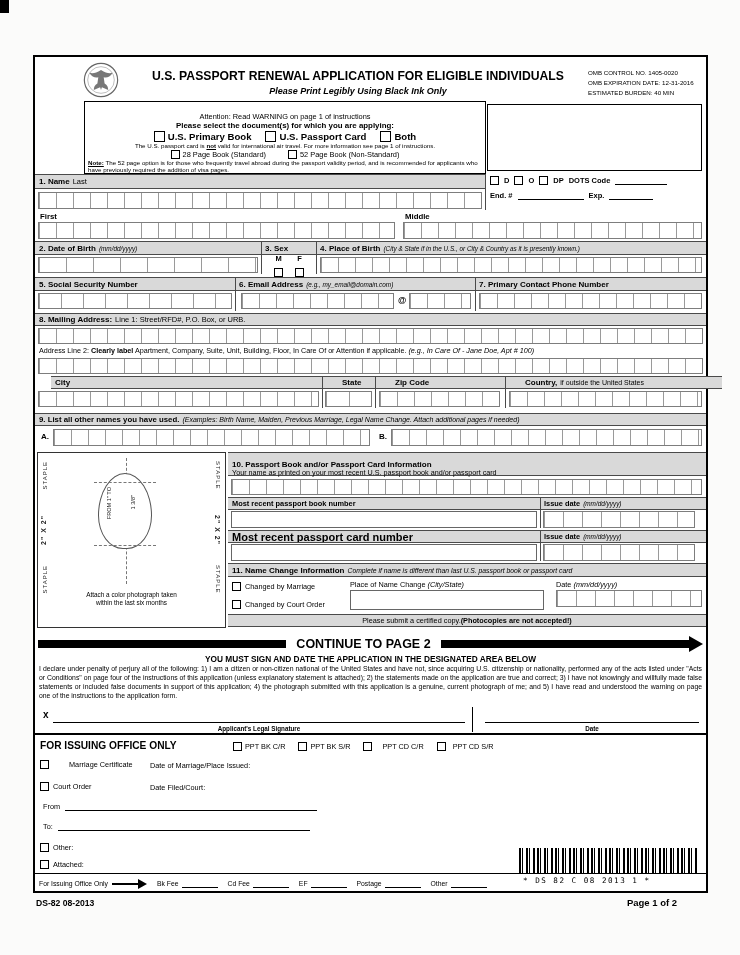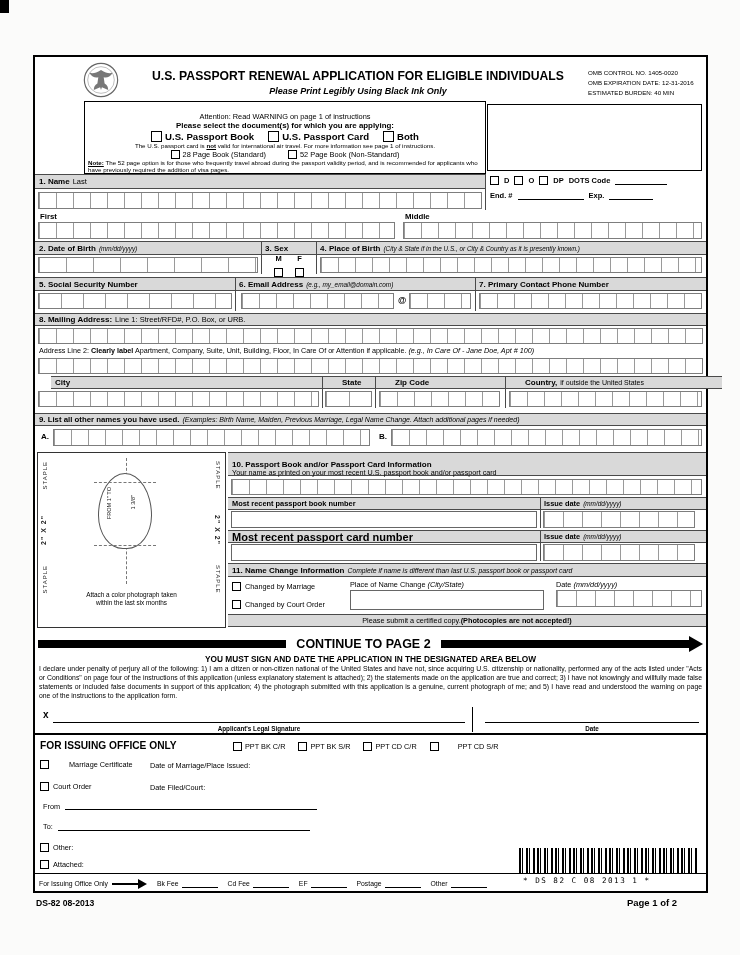--- a/index.html
+++ b/index.html
@@ -55,21 +55,21 @@
       <div>OMB EXPIRATION DATE: 12-31-2016</div>
       <div>ESTIMATED BURDEN: 40 MIN</div>
     </div>
 
     <div class="abs ctr" style="left:49px;top:44px;width:402px;height:73px;border:1px solid #000;padding:10px 3px">
       <div style="font-size:7.4px">Attention: Read WARNING on page 1 of instructions</div>
       <div class="b" style="font-size:7.9px">Please select the document(s) for which you are applying:</div>
       <div style="display:flex;justify-content:center;align-items:center;gap:14px;margin-top:1px">
         <span style="display:flex;align-items:center;gap:3px">
           <span class="cb lg"></span>
-          <span class="b" style="font-size:9.6px">U.S. Passport Book</span>
+          <span class="b" style="font-size:9.6px">U.S. Primary Book</span>
         </span>
         <span style="display:flex;align-items:center;gap:3px">
           <span class="cb lg"></span>
           <span class="b" style="font-size:9.6px">U.S. Passport Card</span>
         </span>
         <span style="display:flex;align-items:center;gap:3px">
           <span class="cb lg"></span>
           <span class="b" style="font-size:9.6px">Both</span>
         </span>
       </div>
@@ -312,40 +312,40 @@
       <div class="abs b" style="left:5px;top:5px;font-size:10.2px">FOR ISSUING OFFICE ONLY</div>
       <div class="abs" style="left:198px;top:7px;display:flex;align-items:center;gap:13px;font-size:7.3px">
         <span style="display:flex;align-items:center;gap:3px">
             <span class="cb"></span>
             <span>PPT BK C/R</span>
           </span>
         <span style="display:flex;align-items:center;gap:3px">
             <span class="cb"></span>
             <span>PPT BK S/R</span>
           </span>
-        <span style="display:flex;align-items:flex-start;gap:3px">
+        <span style="display:flex;align-items:flex-start;gap:10px">
             <span class="cb"></span>
             <span>PPT CD C/R</span>
           </span>
-        <span style="display:flex;align-items:flex-start;gap:19px">
+        <span style="display:flex;align-items:flex-start;gap:7px">
             <span class="cb"></span>
             <span>PPT CD S/R</span>
           </span>
       </div>
       <div class="abs" style="left:5px;top:25px;display:flex;align-items:center;gap:20px;font-size:7.3px">
         <span class="cb"></span>
         <span>Marriage Certificate</span>
       </div>
       <div class="abs" style="left:115px;top:26px;font-size:7.3px">Date of Marriage/Place Issued:</div>
       <div class="abs" style="left:5px;top:47px;display:flex;align-items:center;gap:4px;font-size:7.3px">
         <span class="cb"></span>
         <span>Court Order</span>
       </div>
       <div class="abs" style="left:115px;top:48px;font-size:7.3px">Date Filed/Court:</div>
-      <div class="abs" style="left:8px;top:67px;display:flex;align-items:flex-start;gap:5px;font-size:7.3px">
+      <div class="abs" style="left:8px;top:67px;display:flex;align-items:flex-end;gap:5px;font-size:7.3px">
         <span>From</span>
         <span class="wline" style="width:252px"></span>
       </div>
       <div class="abs" style="left:8px;top:87px;display:flex;align-items:flex-end;gap:5px;font-size:7.3px">
         <span>To:</span>
         <span class="wline" style="width:252px"></span>
       </div>
       <div class="abs" style="left:5px;top:108px;display:flex;align-items:center;gap:4px;font-size:7.3px">
         <span class="cb"></span>
         <span>Other:</span>

